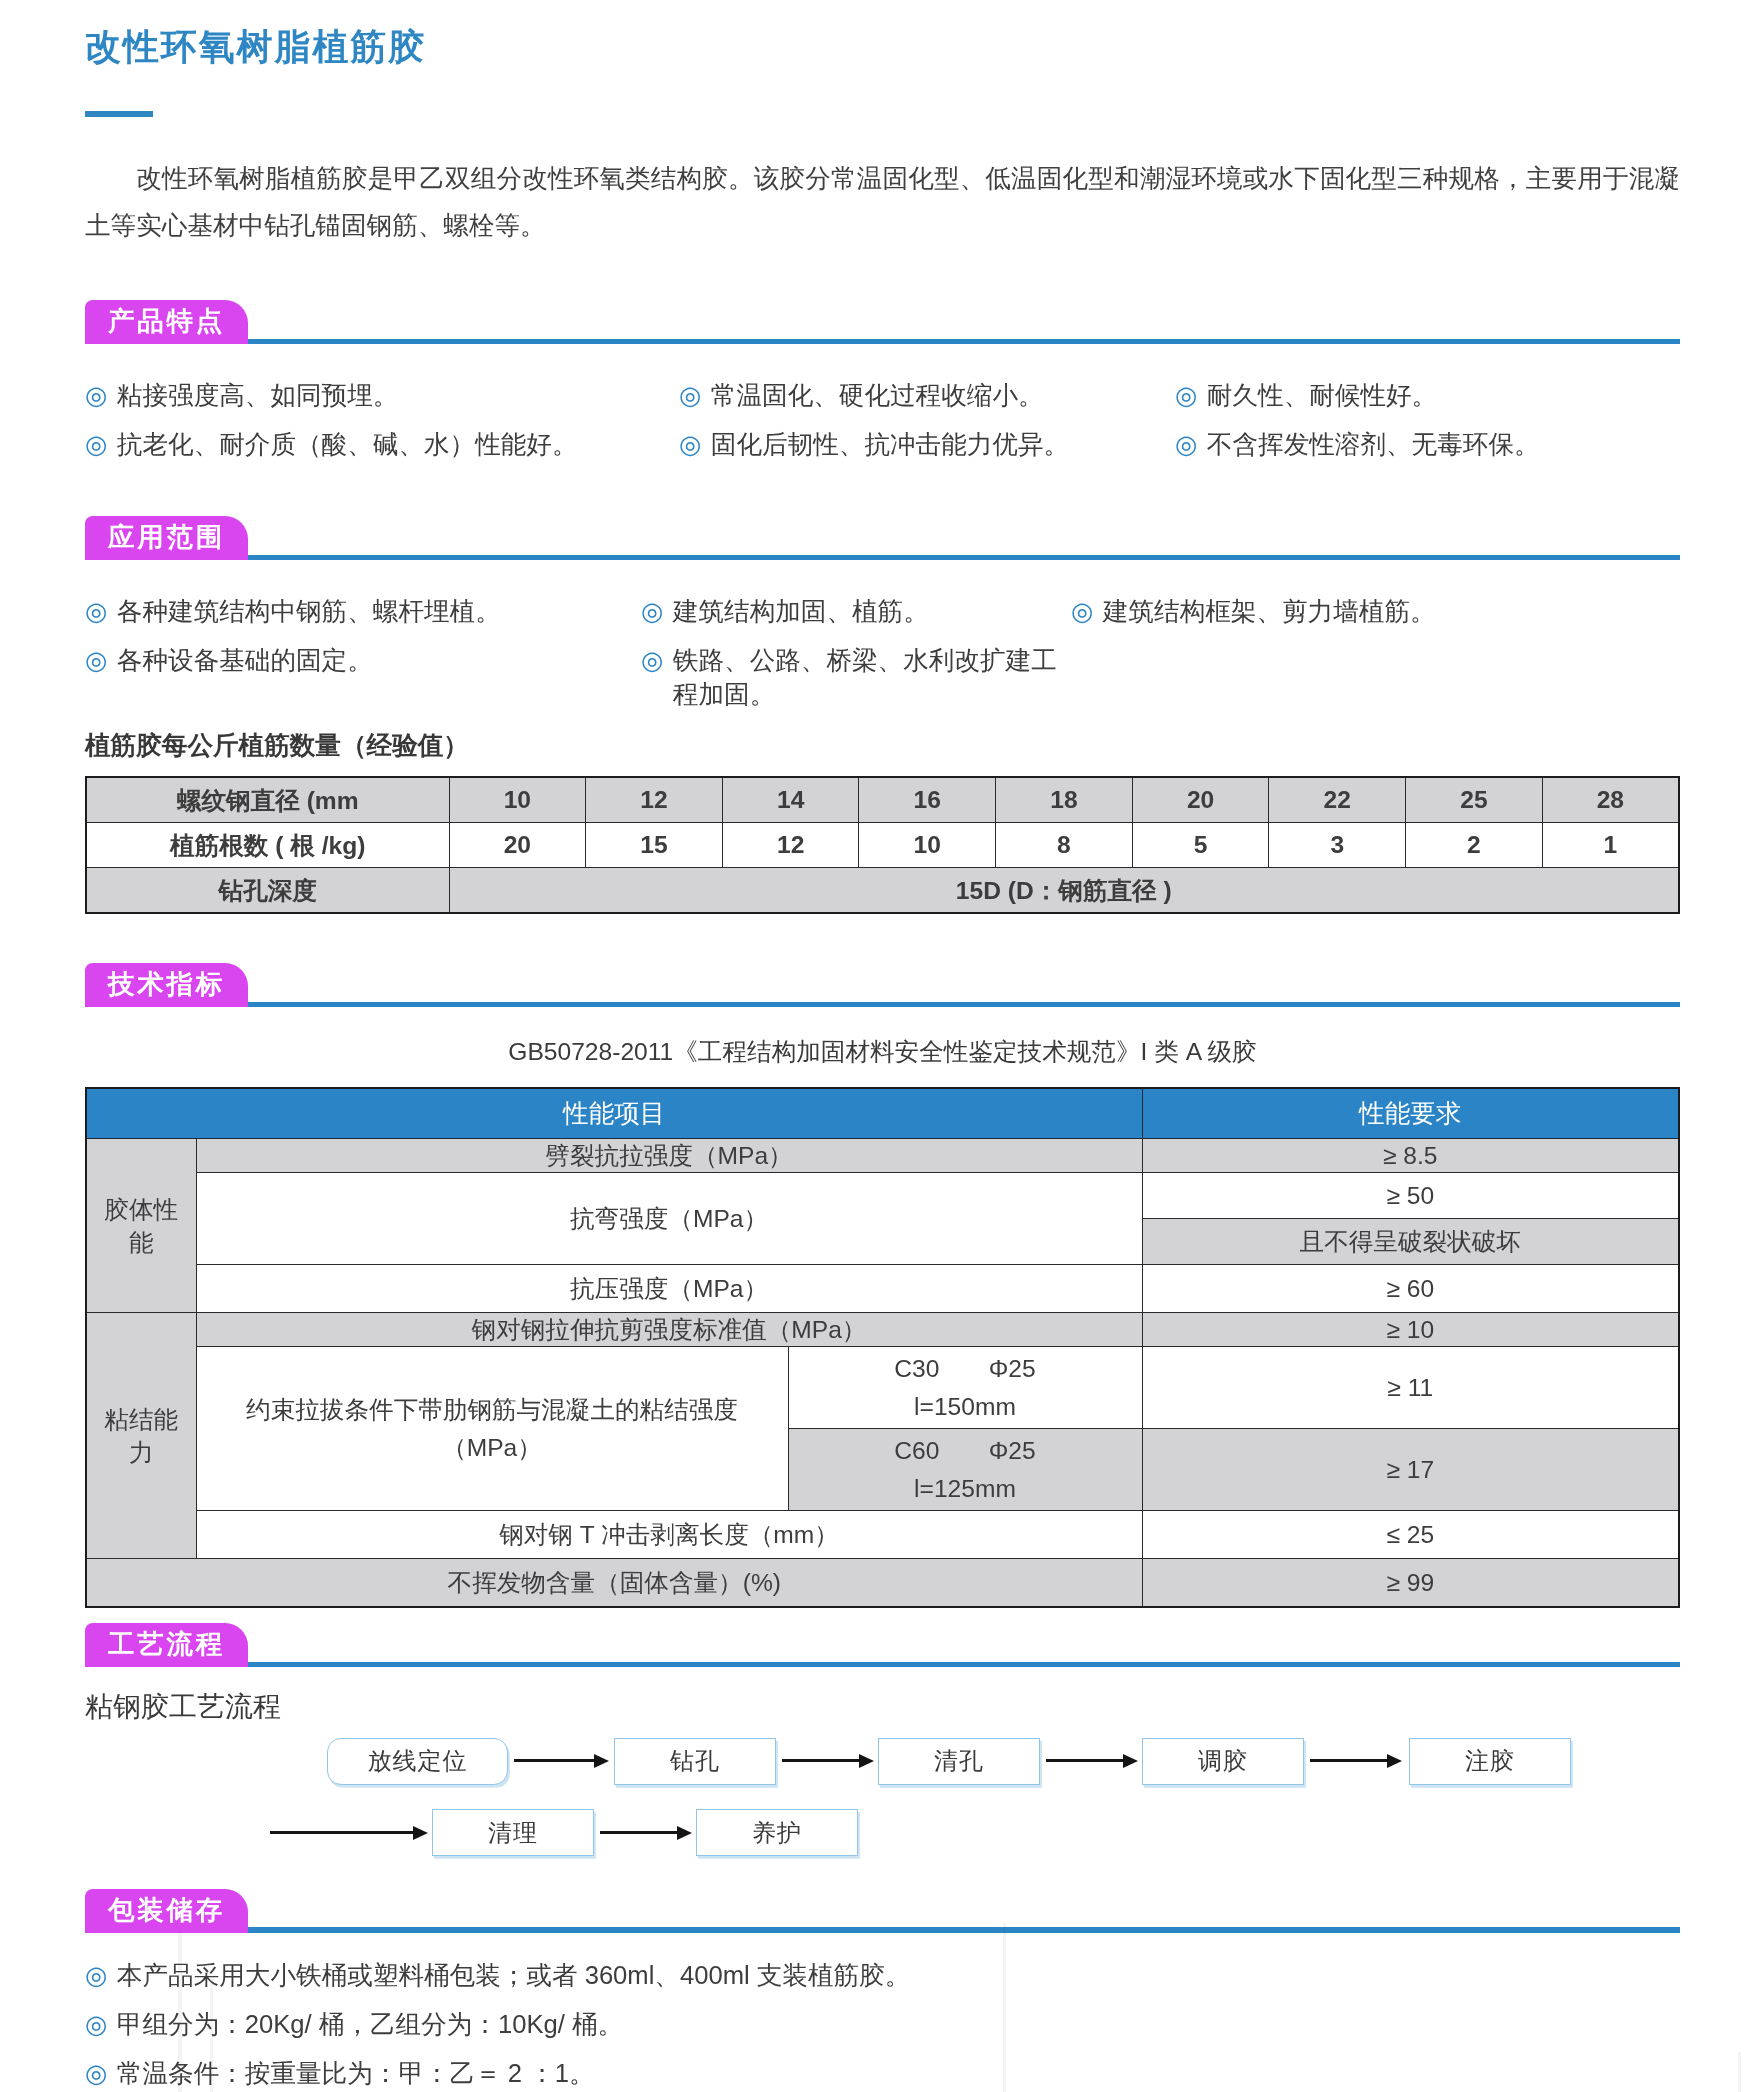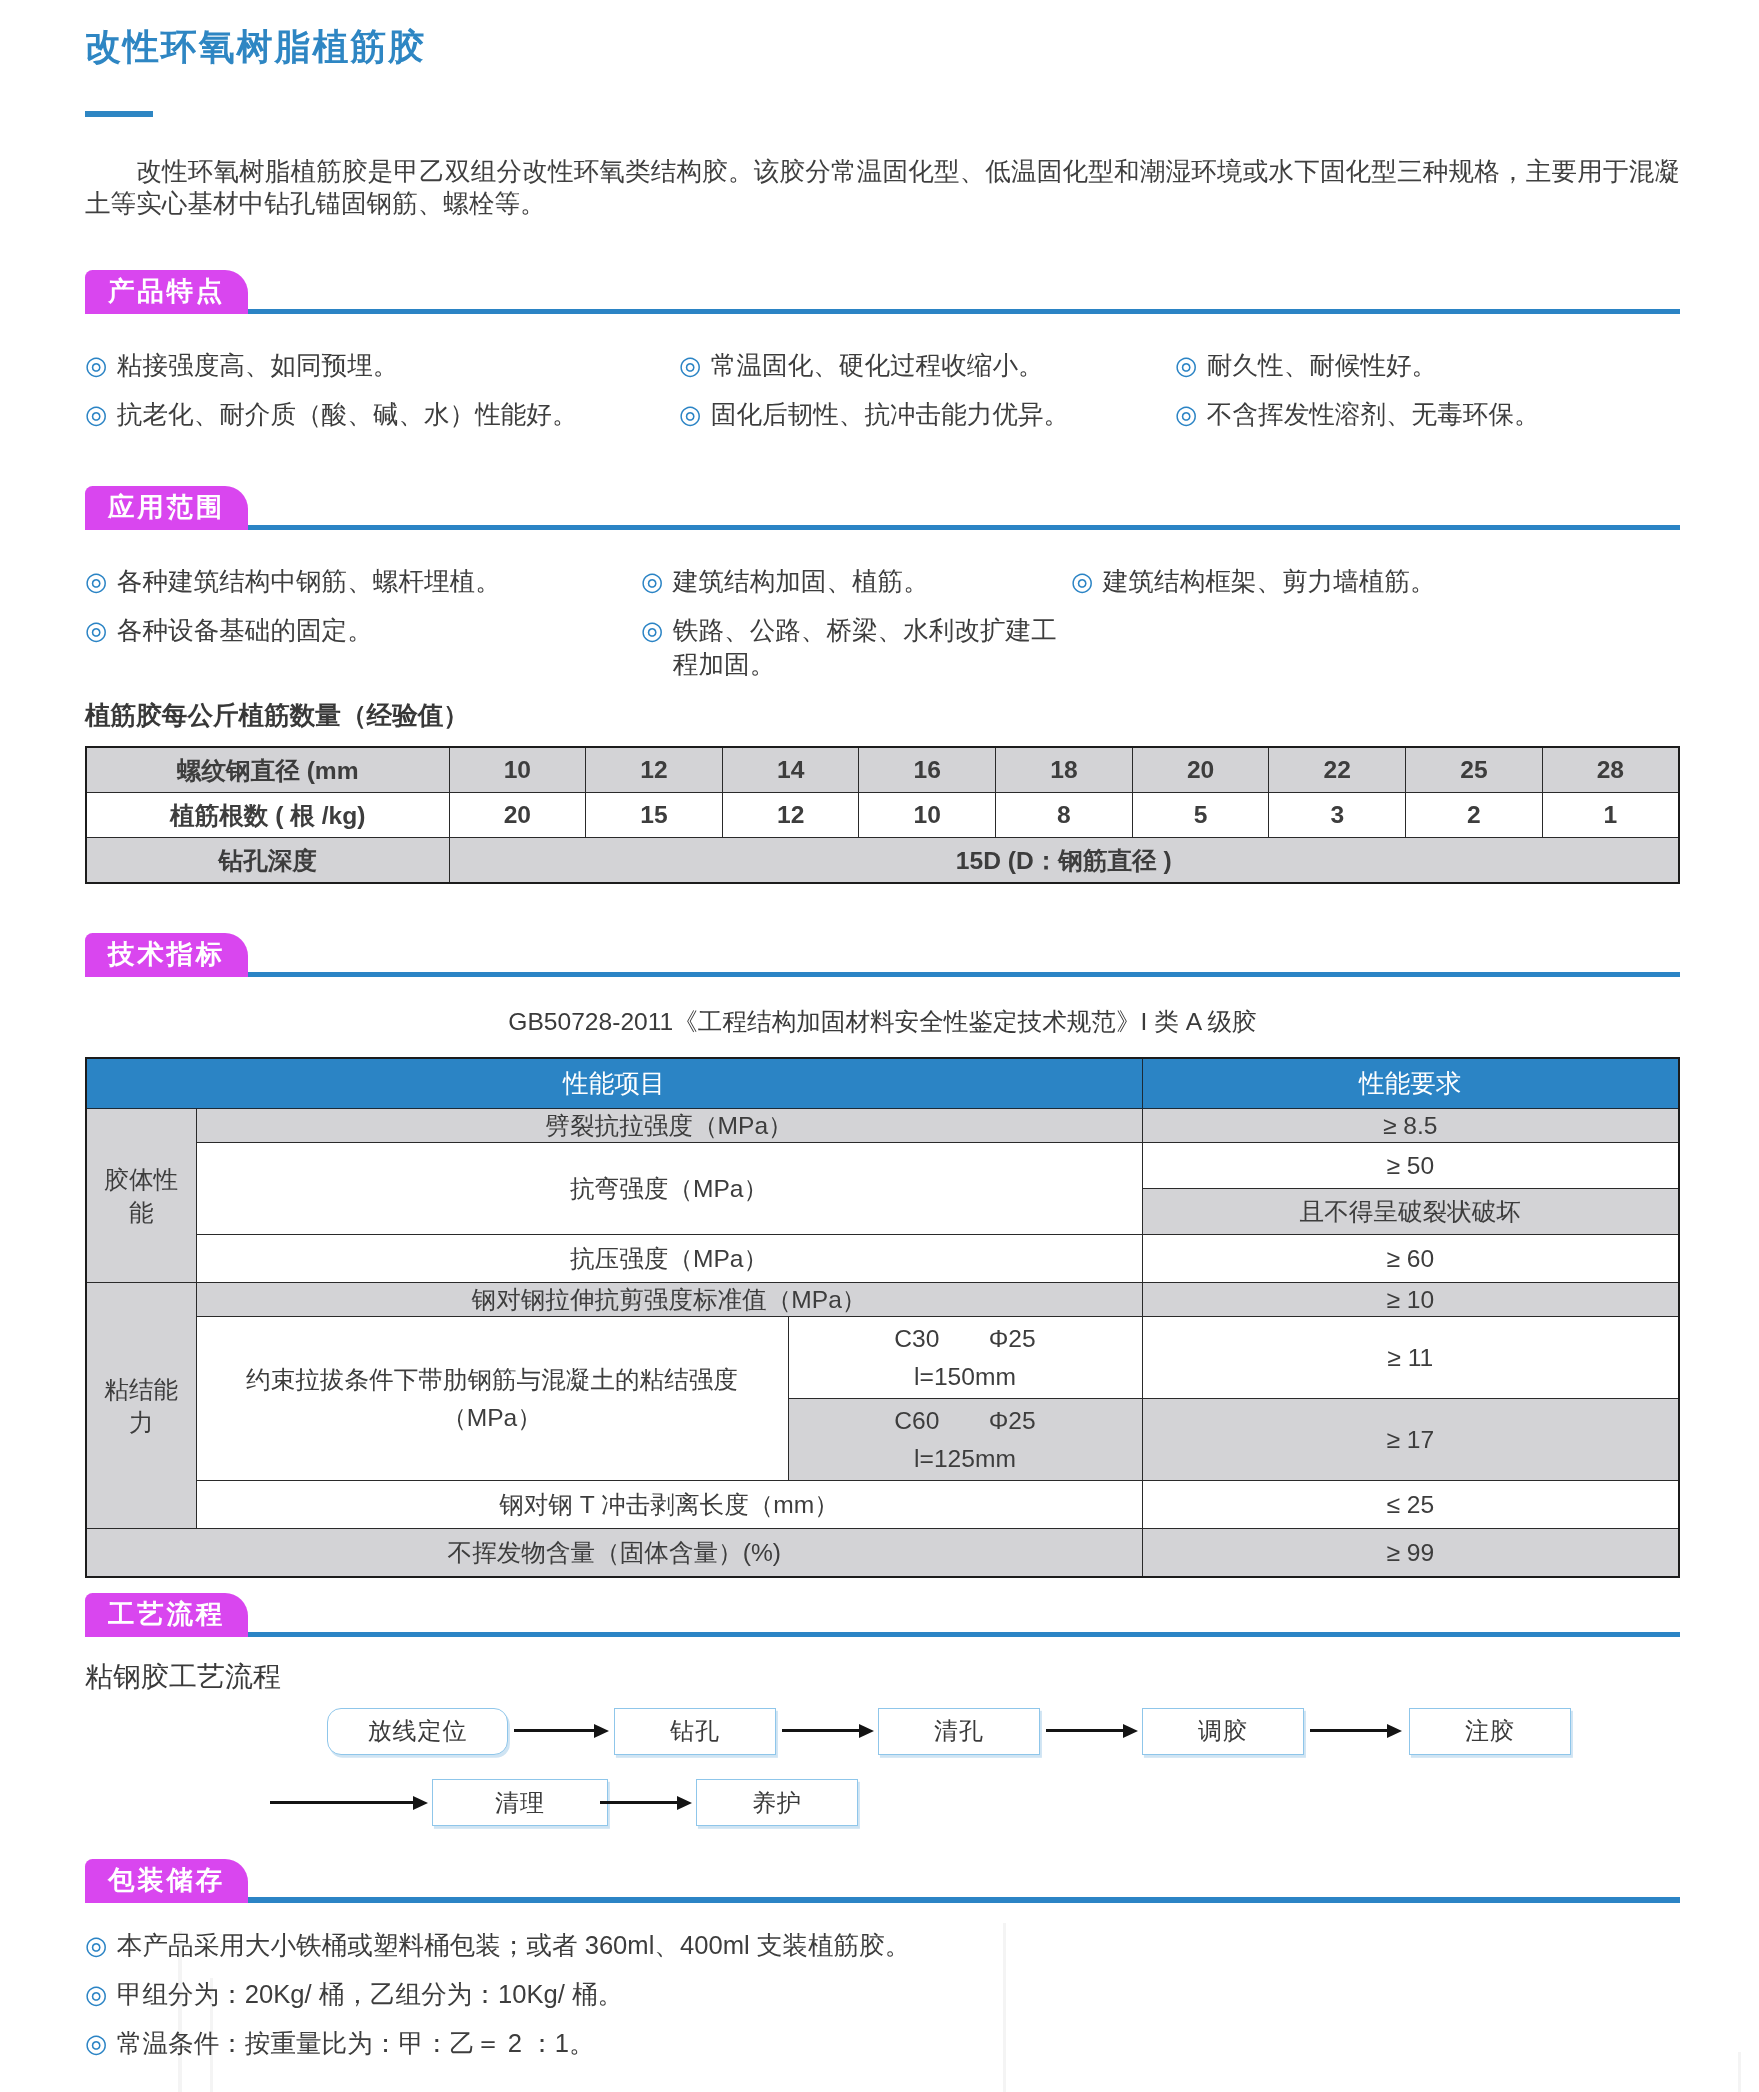--- a/index.html
+++ b/index.html
@@ -5,21 +5,21 @@
   html,body{margin:0;padding:0;}
   body{
     width:1759px;height:2092px;background:#ffffff;position:relative;overflow:hidden;
     font-family:"Liberation Sans","DejaVu Sans",sans-serif;color:#3d3d3d;
   }
   #page{padding:24.6px 79px 0 85px;position:relative;}
 
   
   .doc-title{font-size:36px;line-height:44px;font-weight:bold;color:#2e86c3;letter-spacing:1.9px;}
   .title-dash{width:68px;height:6.6px;background:#2e86c3;margin-top:42px;}
-  .intro{margin-top:38px;font-size:25.6px;line-height:32px;color:#3f3f3f;text-indent:2em;text-align:justify;}
+  .intro{margin-top:38px;font-size:25.6px;line-height:47px;color:#3f3f3f;text-indent:2em;text-align:justify;}
 
   
   .banner{position:relative;height:44px;}
   .banner .line{position:absolute;left:0;right:0;bottom:0;height:5.7px;background:#2b84c5;}
   .banner .tab{
     position:absolute;left:0;top:0;width:163px;height:44px;background:#d946ef;
     border-radius:7.6px 23px 0 0;color:#ffffff;font-size:26.5px;font-weight:bold;letter-spacing:2.8px;
     display:flex;align-items:center;justify-content:center;box-sizing:border-box;padding-bottom:1.9px;
   }
 
@@ -265,21 +265,21 @@
     <div class="flow-arrow" style="left:429px;top:29px;width:81px;"></div>
     <div class="flow-box" style="left:529px;top:7.6px;width:162px;">钻孔</div>
     <div class="flow-arrow" style="left:697px;top:29px;width:78px;"></div>
     <div class="flow-box" style="left:793px;top:7.6px;width:162px;">清孔</div>
     <div class="flow-arrow" style="left:961px;top:29px;width:78px;"></div>
     <div class="flow-box" style="left:1057px;top:7.6px;width:162px;">调胶</div>
     <div class="flow-arrow" style="left:1225px;top:29px;width:78px;"></div>
     <div class="flow-box" style="left:1324px;top:7.6px;width:162px;">注胶</div>
 
     <div class="flow-arrow" style="left:185px;top:101px;width:144px;"></div>
-    <div class="flow-box" style="left:347px;top:79px;width:176px;">清理</div>
+    <div class="flow-box" style="left:347px;top:79px;width:162px;">清理</div>
     <div class="flow-arrow" style="left:515px;top:101px;width:78px;"></div>
     <div class="flow-box" style="left:611px;top:79px;width:162px;">养护</div>
   </div>
 
   <div class="banner mt-pack">
     <div class="line"></div>
     <div class="tab">包装储存</div>
   </div>
   <div class="pack-list">
     <div class="bullet-item">

